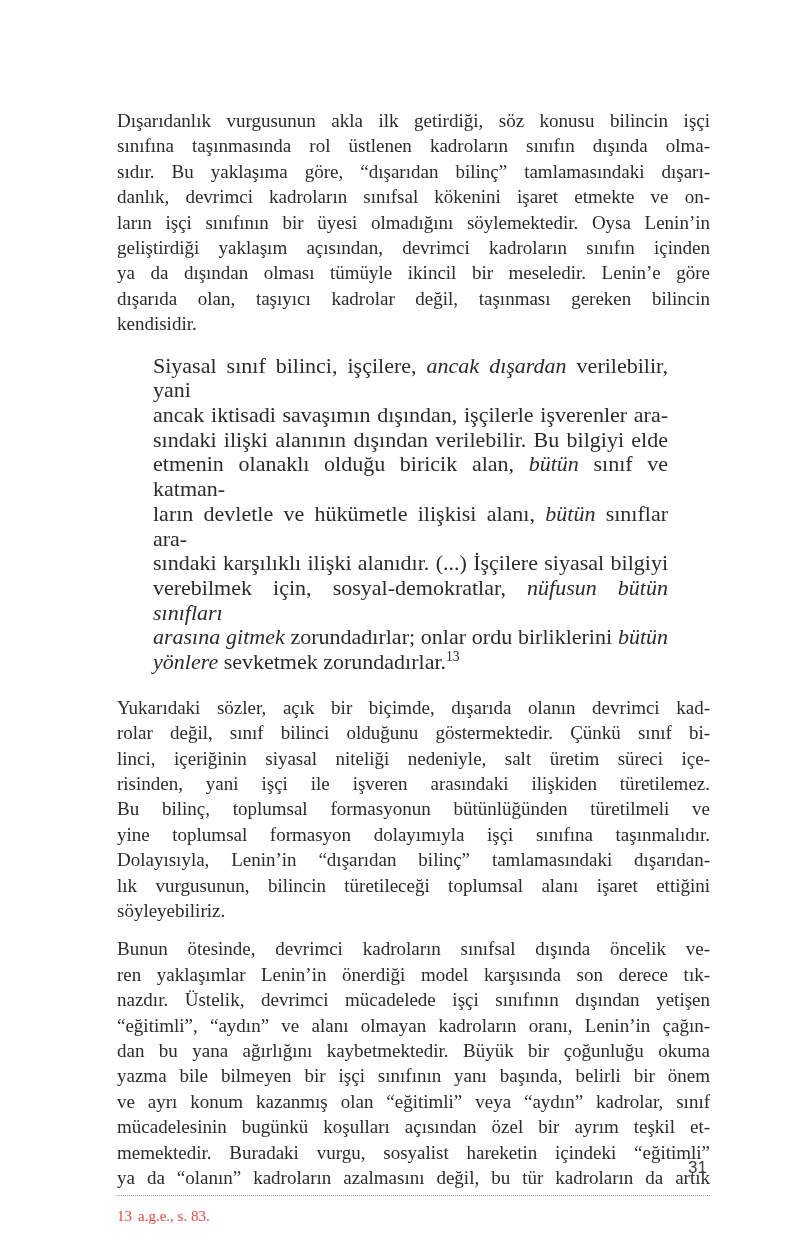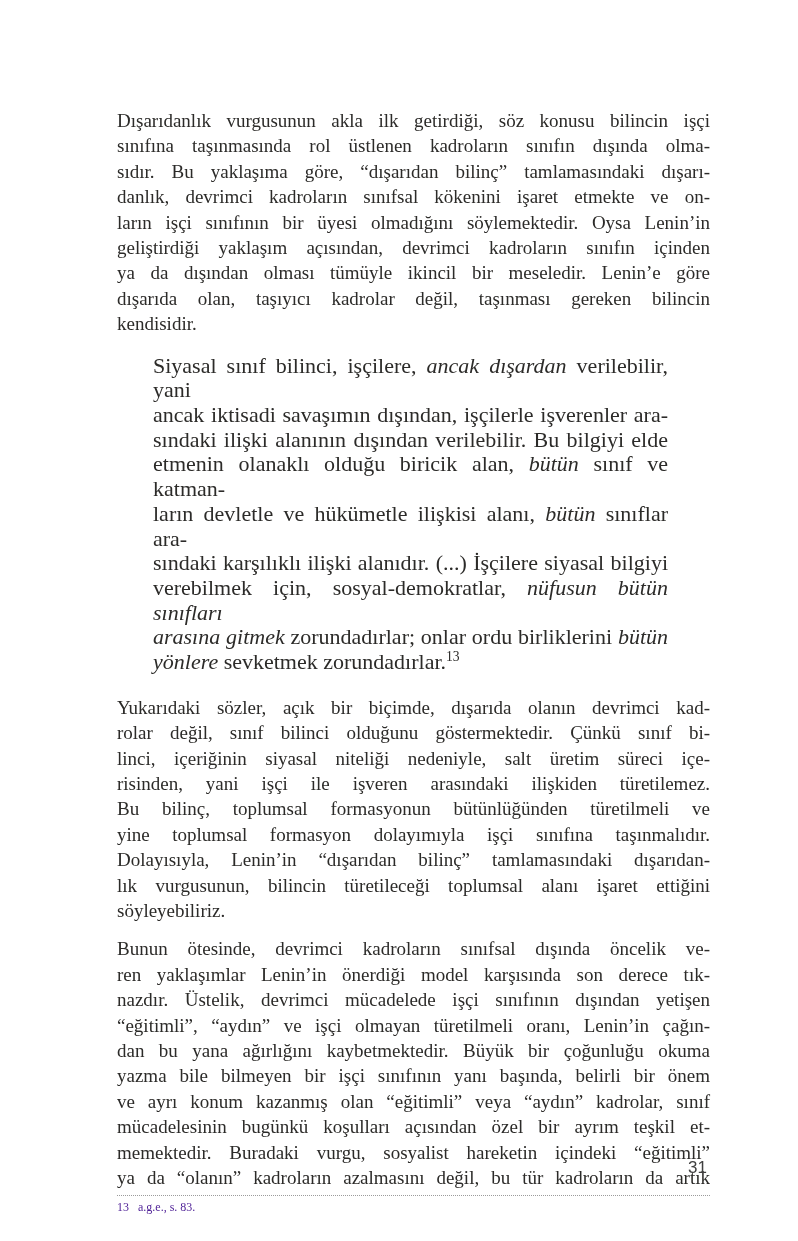--- a/index.html
+++ b/index.html
@@ -46,24 +46,24 @@
     vertical-align: super;
     line-height: 0;
   }
   .footnote-rule {
     margin-top: 4px;
     border-top: 1px dotted #9b9b9b;
     width: 100%;
     height: 0;
   }
   .footnote {
-    margin-top: 3px;
-    font-size: 12px;
+    margin-top: 12px;
+    font-size: 15px;
     line-height: 17px;
-    color: #4c1d95;
+    color: #ef4444;
   }
   .footnote .fn-marker {
     display: inline-block;
     width: 21px;
   }
   .page-number {
     position: absolute;
     top: 1158px;
     right: 91px;
     font-family: "Liberation Sans", "DejaVu Sans", sans-serif;
@@ -111,21 +111,21 @@
         <div class="line"><span>yine toplumsal formasyon dolayımıyla işçi sınıfına taşınmalıdır.</span></div>
         <div class="line"><span>Dolayısıyla, Lenin’in “dışarıdan bilinç” tamlamasındaki dışarıdan-</span></div>
         <div class="line"><span>lık vurgusunun, bilincin türetileceği toplumsal alanı işaret ettiğini</span></div>
         <div class="line flush"><span>söyleyebiliriz.</span></div>
       </div>
 
     <div class="para para-3">
         <div class="line"><span>Bunun ötesinde, devrimci kadroların sınıfsal dışında öncelik ve-</span></div>
         <div class="line"><span>ren yaklaşımlar Lenin’in önerdiği model karşısında son derece tık-</span></div>
         <div class="line"><span>nazdır. Üstelik, devrimci mücadelede işçi sınıfının dışından yetişen</span></div>
-        <div class="line"><span>“eğitimli”, “aydın” ve işçi olmayan türetilmeli oranı, Lenin’in çağın-</span></div>
+        <div class="line"><span>“eğitimli”, “aydın” ve alanı olmayan kadroların oranı, Lenin’in çağın-</span></div>
         <div class="line"><span>dan bu yana ağırlığını kaybetmektedir. Büyük bir çoğunluğu okuma</span></div>
         <div class="line"><span>yazma bile bilmeyen bir işçi sınıfının yanı başında, belirli bir önem</span></div>
         <div class="line"><span>ve ayrı konum kazanmış olan “eğitimli” veya “aydın” kadrolar, sınıf</span></div>
         <div class="line"><span>mücadelesinin bugünkü koşulları açısından özel bir ayrım teşkil et-</span></div>
         <div class="line"><span>memektedir. Buradaki vurgu, sosyalist hareketin içindeki “eğitimli”</span></div>
         <div class="line"><span>ya da “olanın” kadroların azalmasını değil, bu tür kadroların da artık</span></div>
       </div>
 
     <div class="footnote-rule"></div>
 

